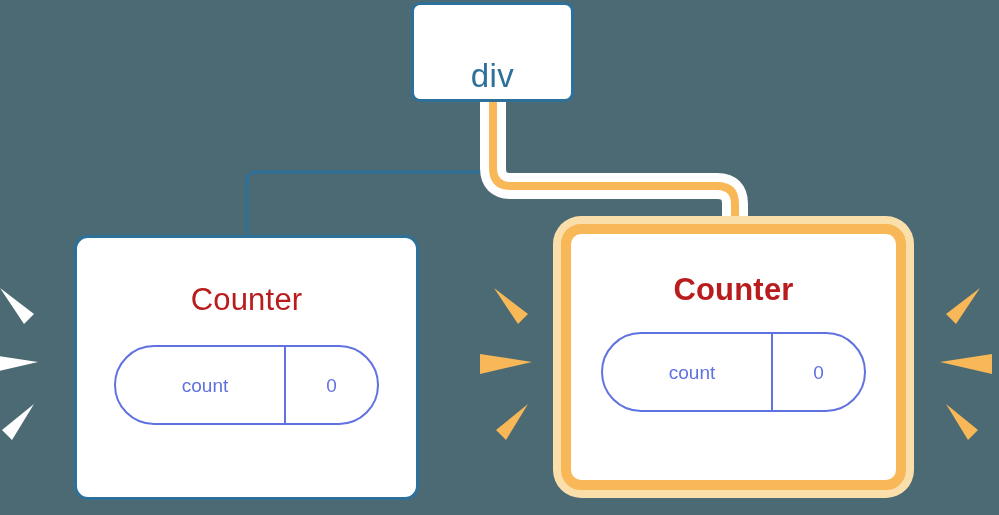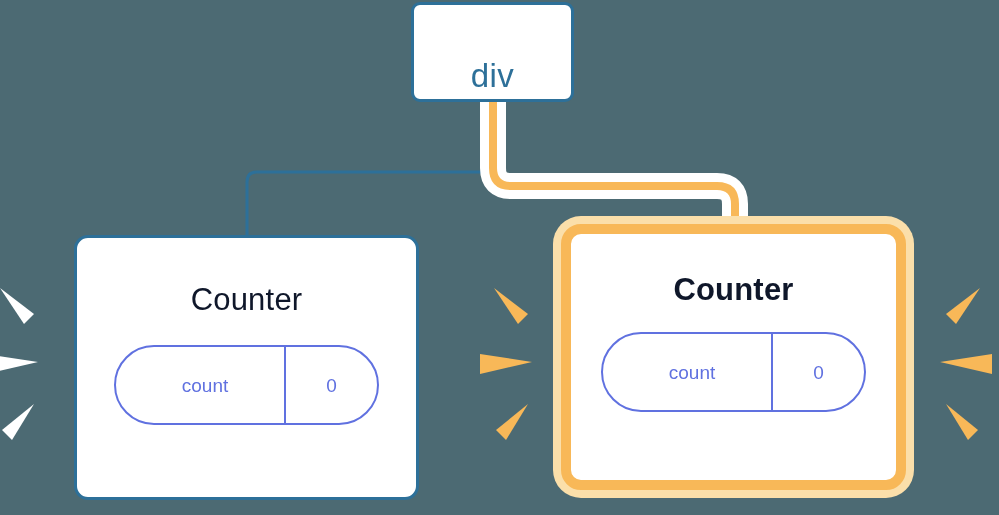--- a/index.html
+++ b/index.html
@@ -52,21 +52,21 @@
   
   #node-counter-right{
     left:561px;top:224px;width:345px;height:266px;
     border:10px solid #f8b858;
     border-radius:20px;
     box-shadow:0 0 0 8px #fbdfaa;
     z-index:4;
   }
 
   .node-title{
-    color:#0f172a;
+    color:#b91c1c;
     font-size:31px;
     font-weight:400;
     margin-top:46px;
     line-height:1;
     letter-spacing:.2px;
     white-space:nowrap;
   }
   #node-counter-right .node-title{
     font-weight:700;
     margin-top:40px;

